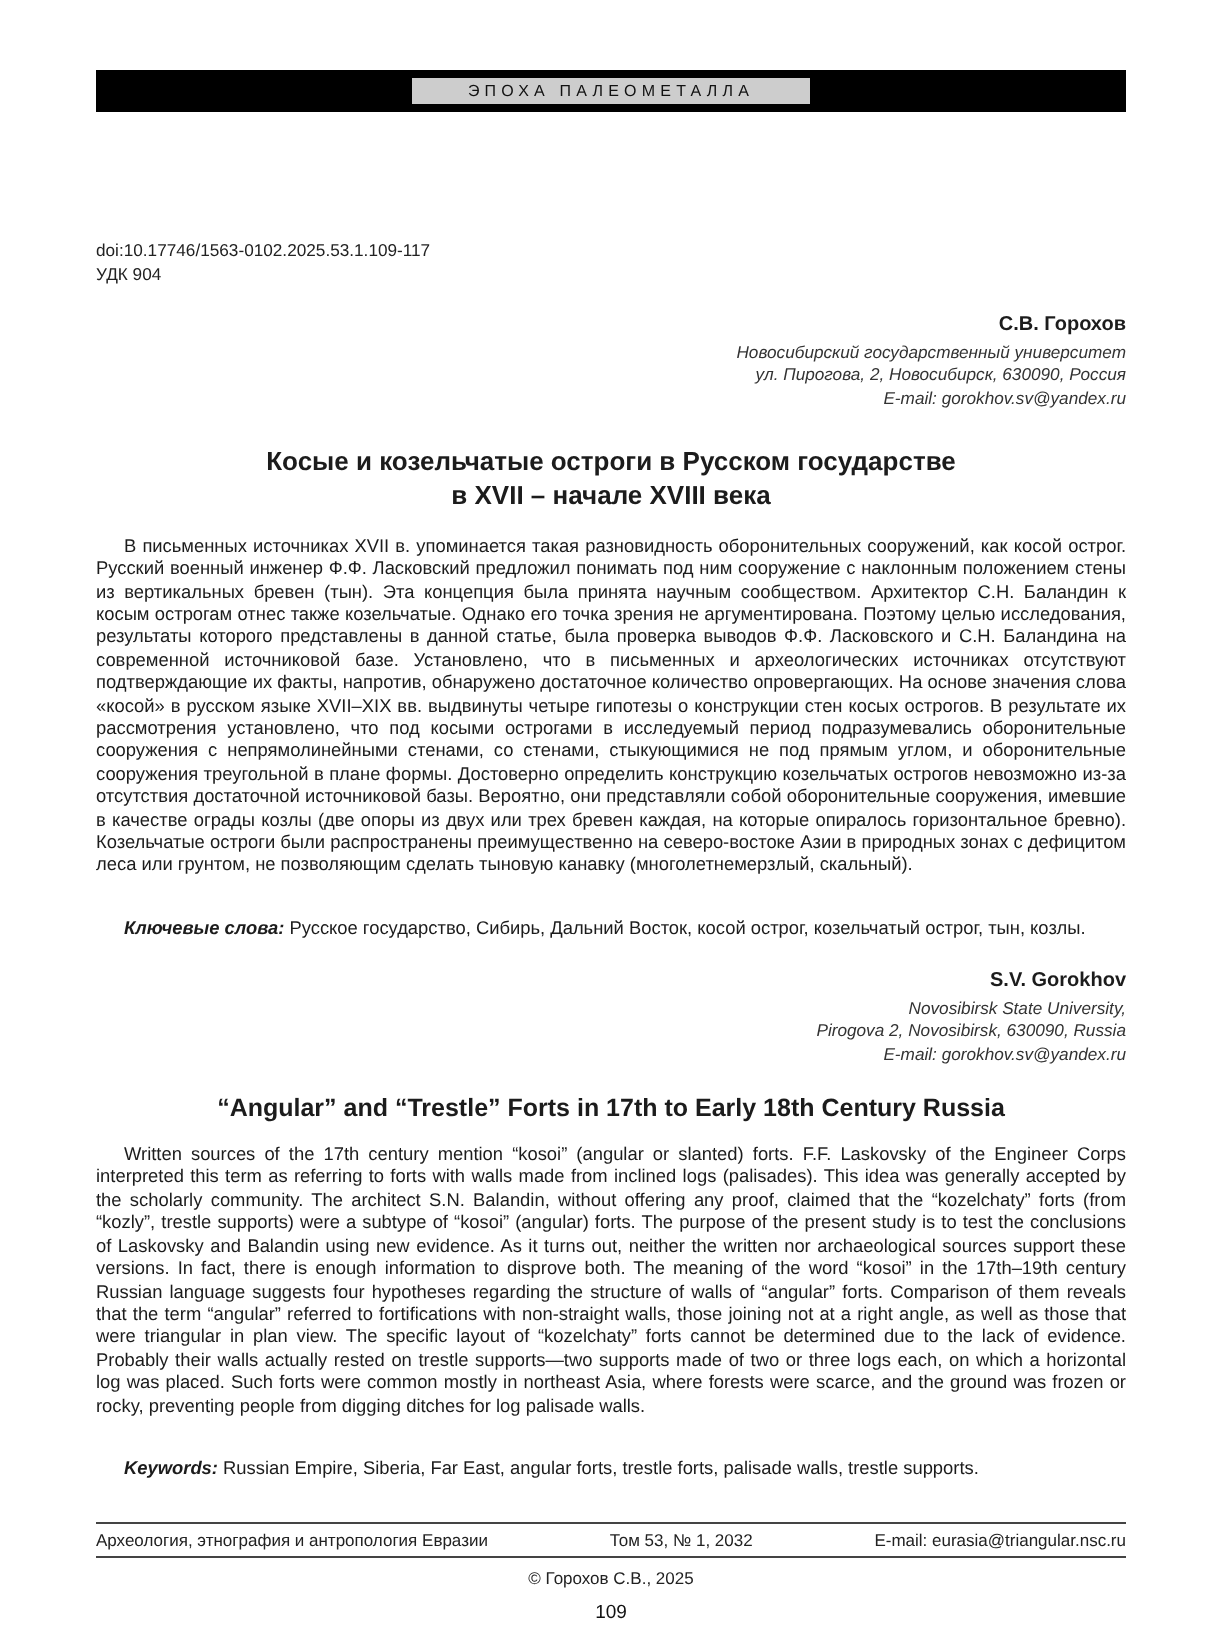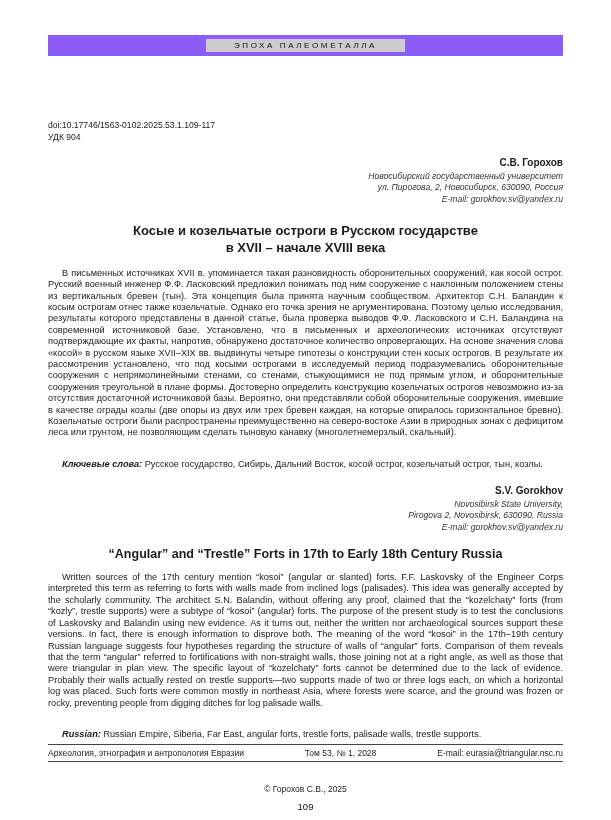--- a/index.html
+++ b/index.html
@@ -13,21 +13,21 @@
     height: 820px;
     background: #ffffff;
     padding: 35px 48px 8px 48px;
     display: flex;
     flex-direction: column;
     color: #1c1c1c;
     overflow: hidden;
   }
   .banner {
     height: 21px;
-    background: #8b5cf6;
+    background: #000000;
     display: flex;
     align-items: center;
     justify-content: center;
   }
   .banner-label {
     background: #cdcdcd;
     padding: 2px 28px;
     font-size: 8px;
     letter-spacing: 2.6px;
     color: #111;
@@ -59,21 +59,21 @@
   .footer { margin-top: auto; }
   .footer-rule { border-top: 1px solid #444; height: 0; }
   .footer-row {
     display: flex;
     justify-content: space-between;
     align-items: center;
     font-size: 8.5px;
     padding: 3px 0 3px 0;
     color: #222;
   }
-  .copyright { text-align: center; font-size: 8.5px; margin-top: 22px; color: #222; }
+  .copyright { text-align: center; font-size: 8.5px; margin-top: 5px; color: #222; }
   .page-number { text-align: center; font-size: 9.5px; margin-top: 7px; color: #111; }
 </style>
 </head>
 <body>
 
 <div class="page">
 
   <div class="banner">
     <span class="banner-label">ЭПОХА ПАЛЕОМЕТАЛЛА</span>
   </div>
@@ -107,29 +107,29 @@
     <div class="affiliation">Novosibirsk State University,</div>
     <div class="affiliation">Pirogova 2, Novosibirsk, 630090, Russia</div>
     <div class="affiliation">E-mail: gorokhov.sv@yandex.ru</div>
   </div>
 
   <div class="title-en">“Angular” and “Trestle” Forts in 17th to Early 18th Century Russia</div>
 
   <div class="abstract en">Written sources of the 17th century mention “kosoi” (angular or slanted) forts. F.F. Laskovsky of the Engineer Corps interpreted this term as referring to forts with walls made from inclined logs (palisades). This idea was generally accepted by the scholarly community. The architect S.N. Balandin, without offering any proof, claimed that the “kozelchaty” forts (from “kozly”, trestle supports) were a subtype of “kosoi” (angular) forts. The purpose of the present study is to test the conclusions of Laskovsky and Balandin using new evidence. As it turns out, neither the written nor archaeological sources support these versions. In fact, there is enough information to disprove both. The meaning of the word “kosoi” in the 17th–19th century Russian language suggests four hypotheses regarding the structure of walls of “angular” forts. Comparison of them reveals that the term “angular” referred to fortifications with non-straight walls, those joining not at a right angle, as well as those that were triangular in plan view. The specific layout of “kozelchaty” forts cannot be determined due to the lack of evidence. Probably their walls actually rested on trestle supports—two supports made of two or three logs each, on which a horizontal log was placed. Such forts were common mostly in northeast Asia, where forests were scarce, and the ground was frozen or rocky, preventing people from digging ditches for log palisade walls.</div>
 
   <div class="keywords en">
-    <span class="kw-label">Russian:</span>
+    <span class="kw-label">Keywords:</span>
     <span>Russian Empire, Siberia, Far East, angular forts, trestle forts, palisade walls, trestle supports.</span>
   </div>
 
   <div class="footer">
     <div class="footer-rule"></div>
     <div class="footer-row">
       <span>Археология, этнография и антропология Евразии</span>
-      <span>Том 53, № 1, 2028</span>
+      <span>Том 53, № 1, 2032</span>
       <span>E-mail: eurasia@triangular.nsc.ru</span>
     </div>
     <div class="footer-rule"></div>
     <div class="copyright">© Горохов С.В., 2025</div>
     <div class="page-number">109</div>
   </div>
 
 </div>
 
 </body></html>

